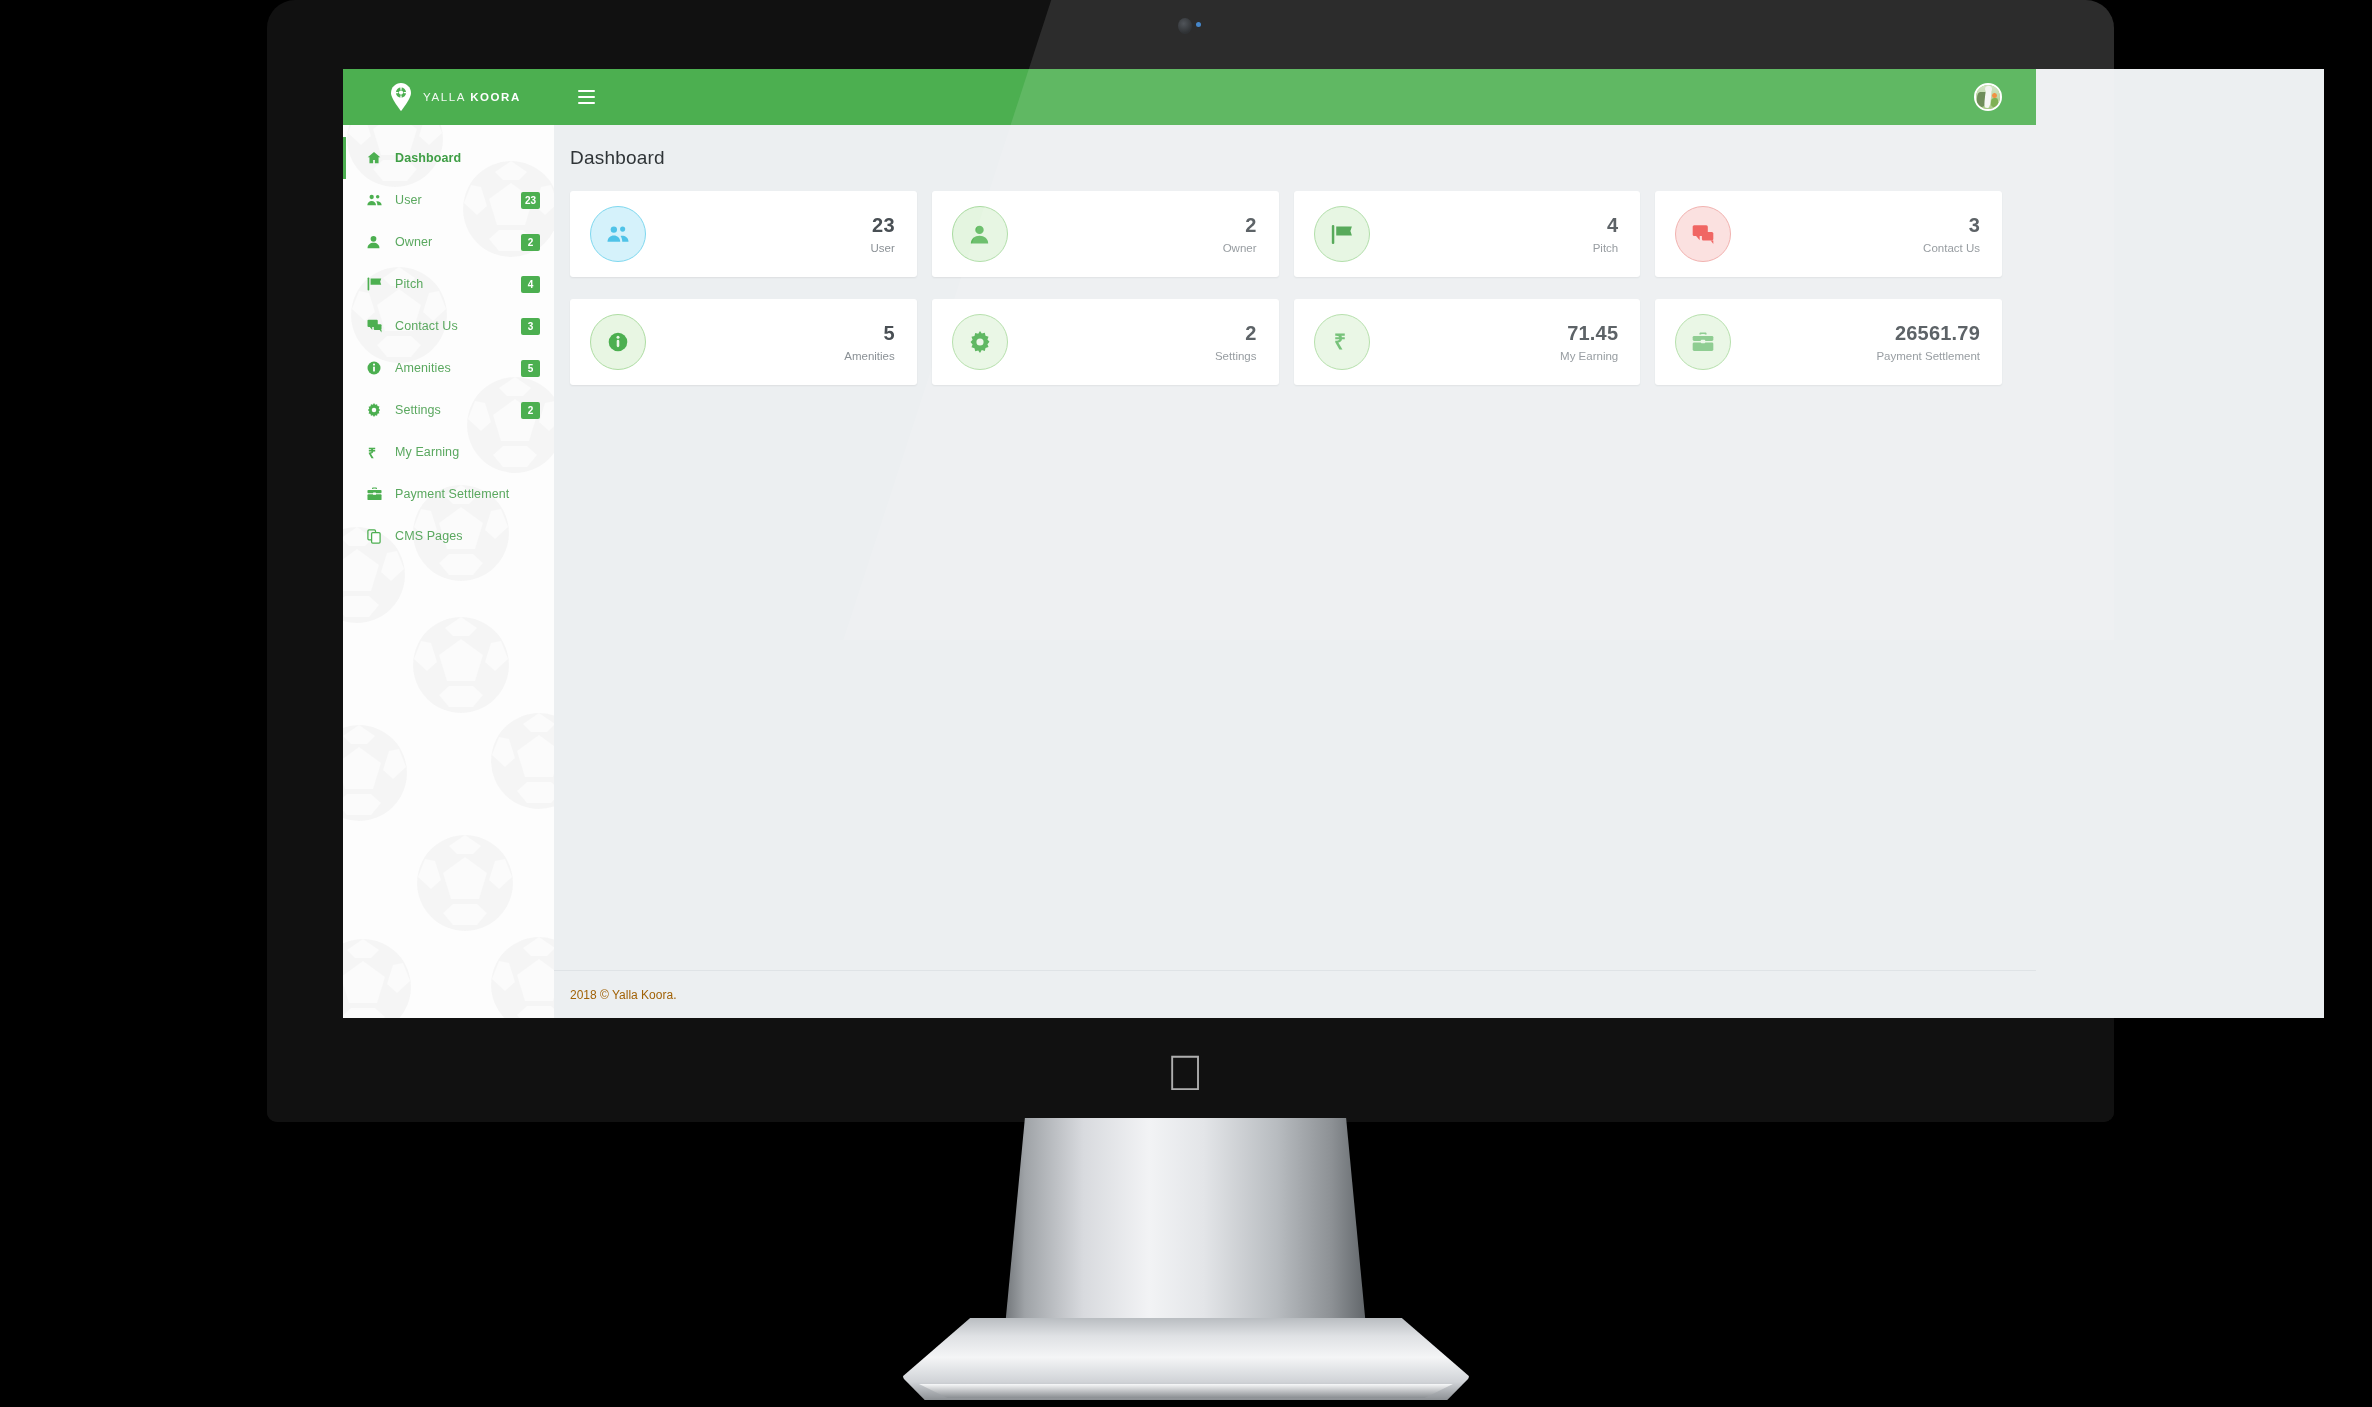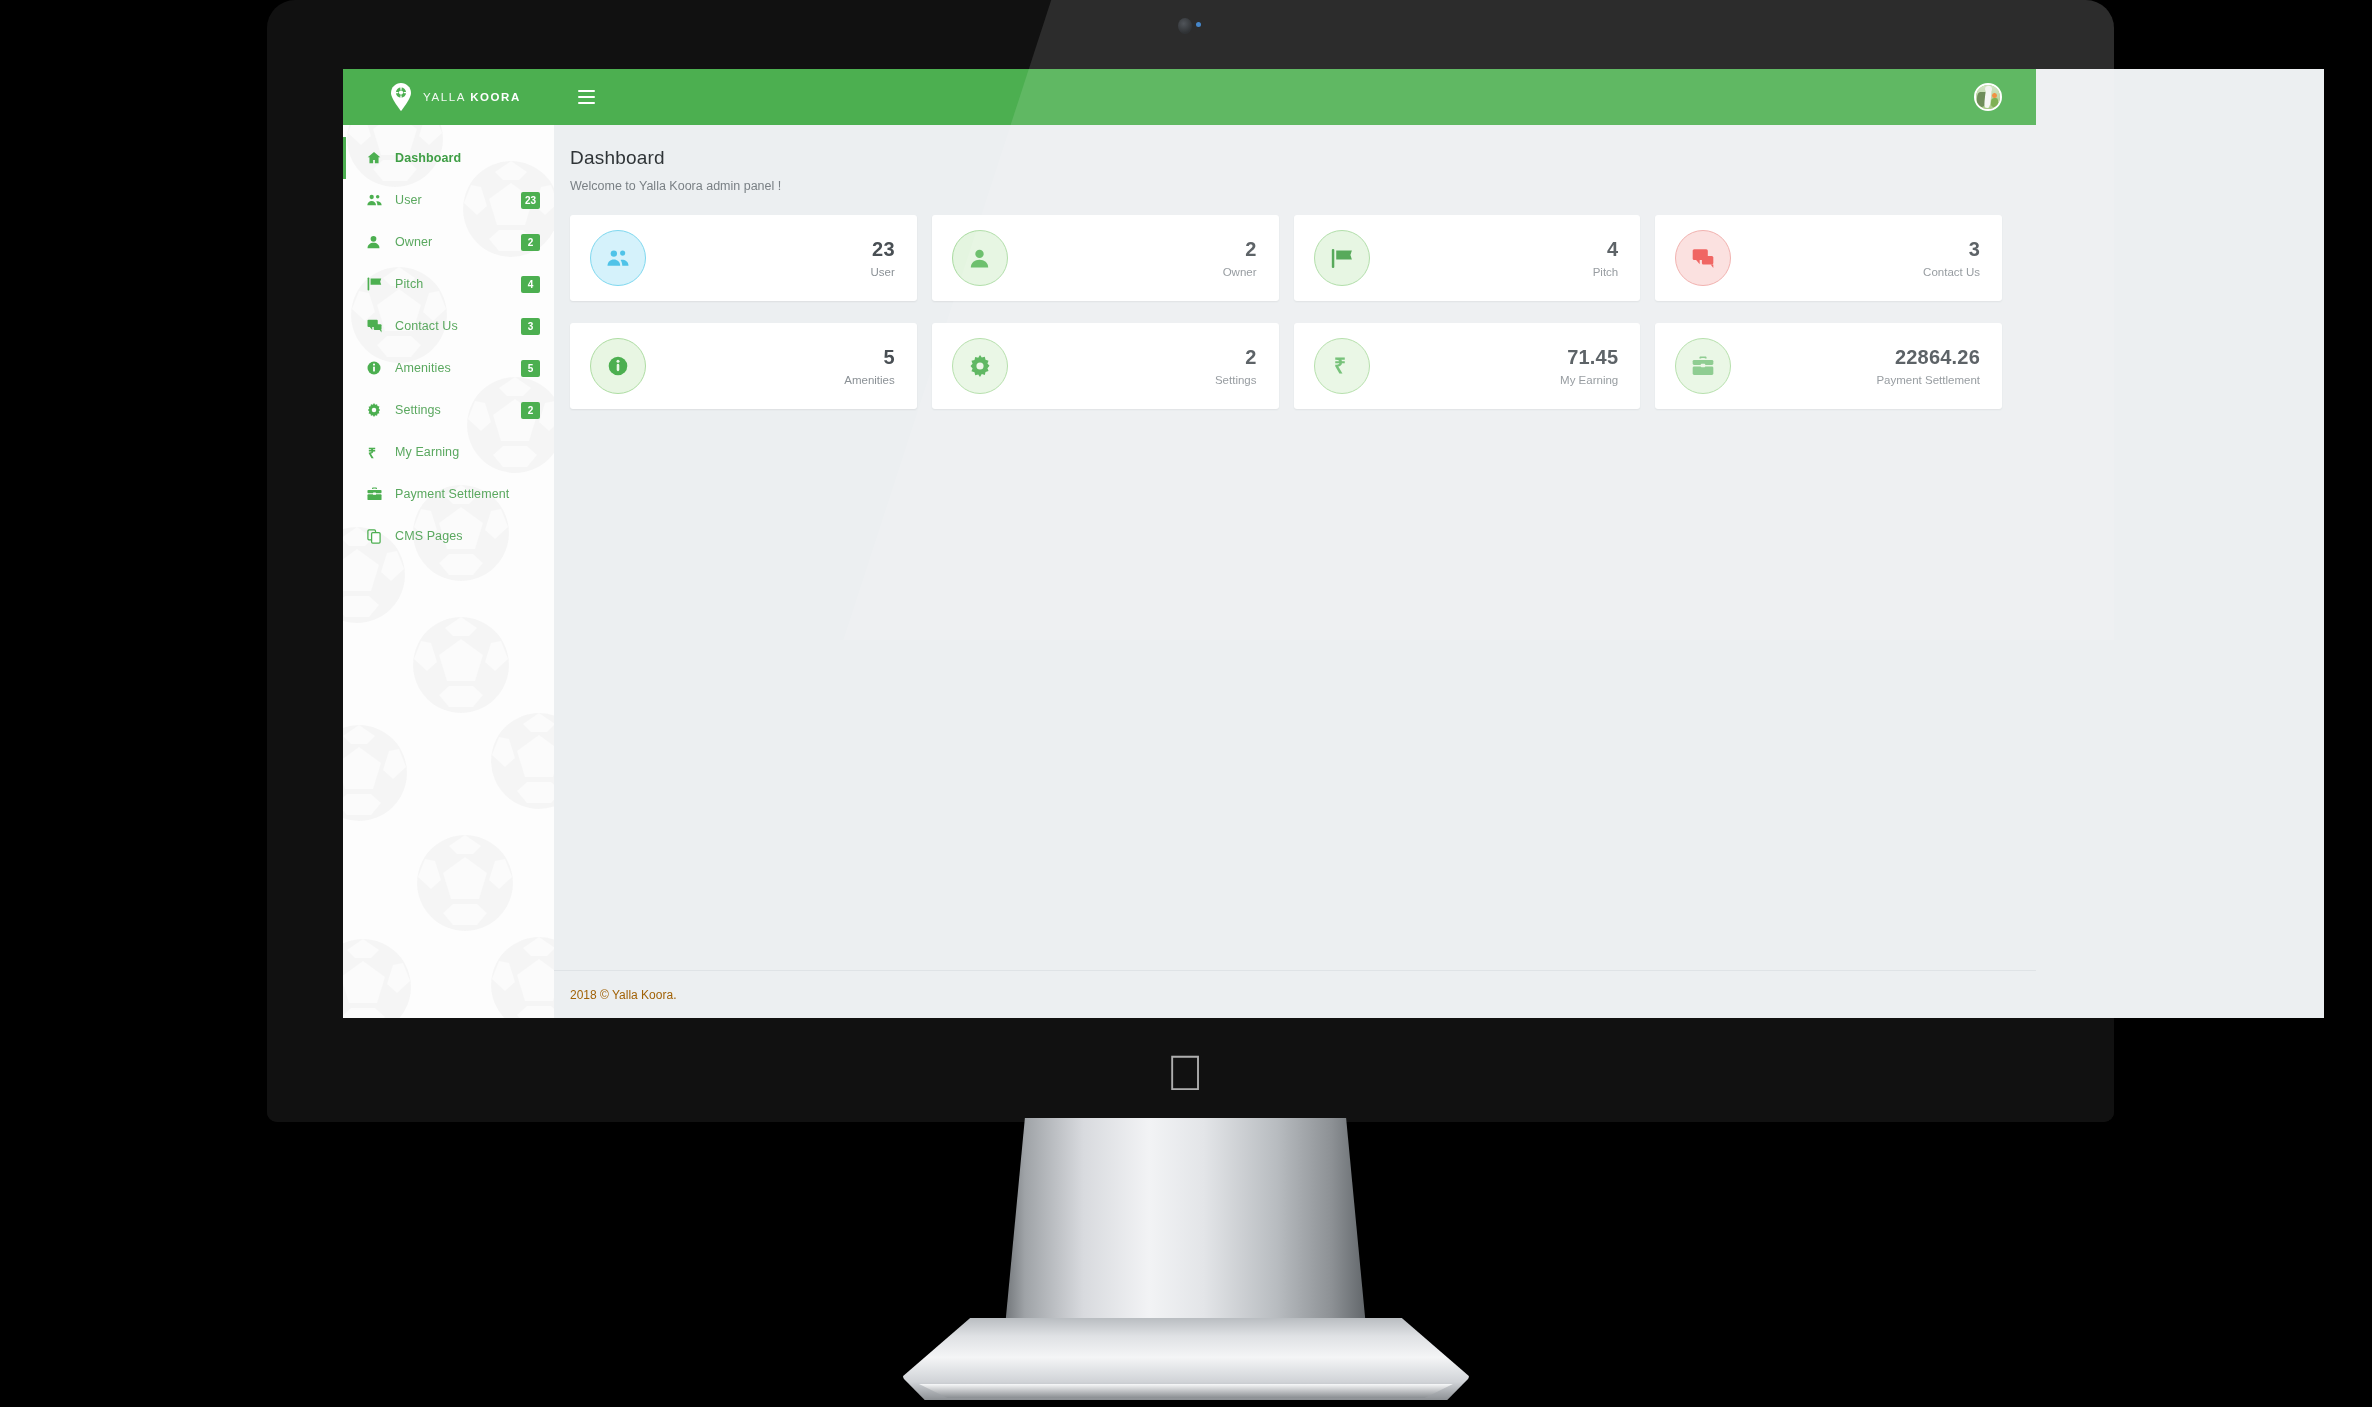--- a/index.html
+++ b/index.html
@@ -555,21 +555,20 @@
             <span class="nav-label">CMS Pages</span>
           </a>
 
         </div>
       </div>
 
       <div class="main">
         <div class="main-inner">
 
           <div class="page-title">Dashboard</div>
-          <div class="page-sub">Welcome to Yalla Koora admin panel !</div>
 
           <div class="cards-row">
 
             <div class="card">
               <div class="card-circle" style="background:#d5f2fb;border:1px solid #7fd8ef;">
                 <span>
                   <svg width="22" height="18" viewBox="0 0 18 14" fill="#4fc3e8">
                     <circle cx="5.6" cy="3.4" r="2.6"></circle>
                       <circle cx="12.8" cy="3.0" r="2.1"></circle>
                     <path d="M0.4 13.4c0-3.1 2.4-5.1 5.2-5.1s5.2 2 5.2 5.1z"></path>
@@ -684,21 +683,21 @@
                 <span>
                   <svg width="22" height="20" viewBox="0 0 16 14" fill="#81c784">
                     <path d="M5.4 1.6V.9c0-.5.4-.9.9-.9h3.4c.5 0 .9.4.9.9v.7H9.3V1.2H6.7v.4z"></path>
                     <rect x="0.5" y="2.6" width="15" height="3.6" rx="1"></rect>
                     <rect x="0.5" y="7.3" width="15" height="6.2" rx="1"></rect>
                     <rect x="6.4" y="5.3" width="3.2" height="2.6" rx=".6" fill="#eaf6e6"></rect>
                   </svg>
                 </span>
               </div>
               <div class="card-text">
-                <div class="card-value">22864.26</div>
+                <div class="card-value">26561.79</div>
                 <div class="card-label">Payment Settlement</div>
               </div>
             </div>
 
           </div>
 
         </div>
 
         <div class="footer">
           <span>2018 © Yalla Koora.</span>

